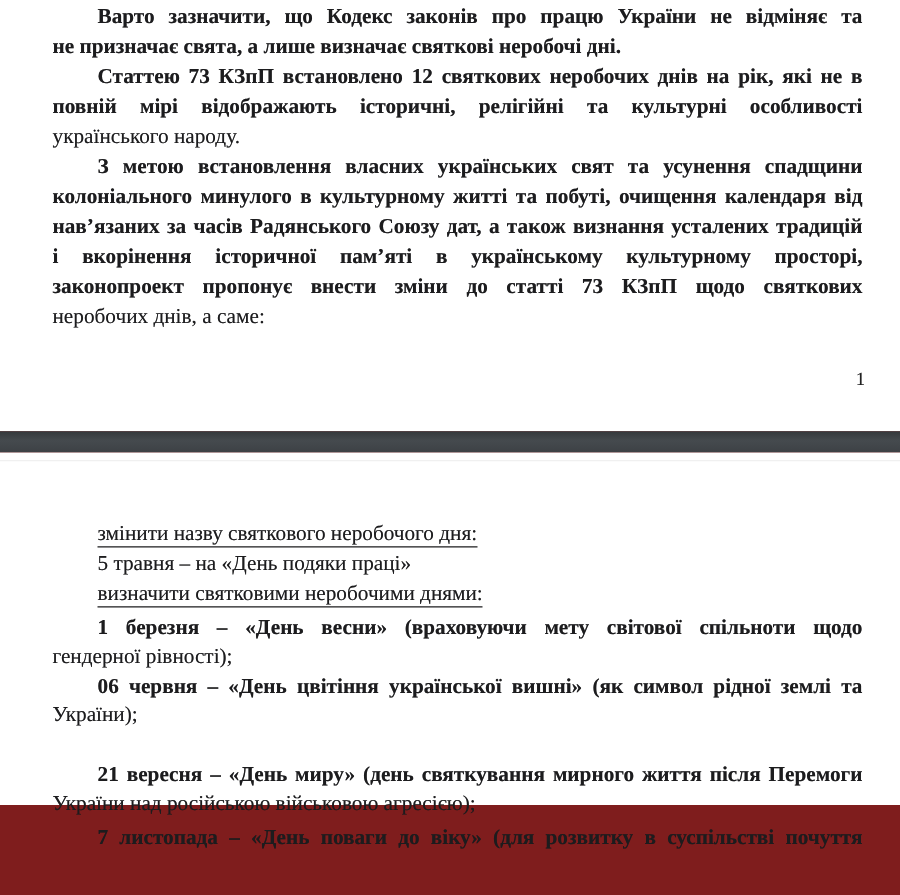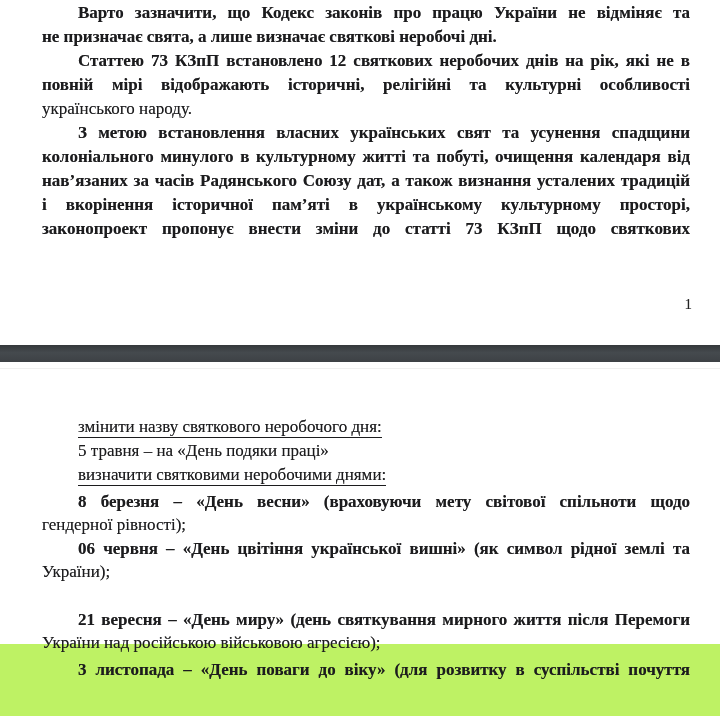--- a/index.html
+++ b/index.html
@@ -2,21 +2,21 @@
 <html><head>
 <meta charset="utf-8">
 <style>
   * { margin:0; padding:0; box-sizing:border-box; }
   html,body { width:720px; height:716px; overflow:hidden; }
   body {
     background:#ffffff;
     font-family:"Liberation Serif","DejaVu Serif",serif;
     color:#1c1c1e;
   }
-  .viewer { position:relative; width:720px; height:716px; background:#bef264; }
+  .viewer { position:relative; width:720px; height:716px; background:#7f1d1d; }
 
   .page { position:absolute; left:0; width:720px; background:#ffffff; }
   .page1 { top:0; height:345px; padding:1px 30px 0 42px; }
   .page2 { top:362px; height:282px; padding:53px 30px 0 42px; }
   .page2::before{
     content:""; position:absolute; left:0; top:6px; width:720px; height:1px;
     background:#f0f0f0;
   }
 
   .divider {
@@ -72,48 +72,49 @@
       <div class="line indent jl">Статтею 73 КЗпП встановлено 12 святкових неробочих днів на рік, які не в</div>
       <div class="line jl">повній мірі відображають історичні, релігійні та культурні особливості</div>
       <div class="line">українського народу.</div>
     </div>
     <div>
       <div class="line indent jl">З метою встановлення власних українських свят та усунення спадщини</div>
       <div class="line jl">колоніального минулого в культурному житті та побуті, очищення календаря від</div>
       <div class="line jl">нав’язаних за часів Радянського Союзу дат, а також визнання усталених традицій</div>
       <div class="line jl">і вкорінення історичної пам’яті в українському культурному просторі,</div>
       <div class="line jl">законопроект пропонує внести зміни до статті 73 КЗпП щодо святкових</div>
+      <div class="line">неробочих днів, а саме:</div>
     </div>
     <div class="pagenum">1</div>
   </section>
 
   <div class="divider"></div>
 
   <section class="page page2">
     <div class="heading">
       <span class="u">змінити назву святкового неробочого дня:</span>
     </div>
     <div class="line indent single">5 травня – на «День подяки праці»</div>
 
     <div class="heading h2">
       <span class="u">визначити святковими неробочими днями:</span>
     </div>
 
     <div class="items">
       <div class="item">
-        <div class="line indent jl">8 березня – «День весни» (враховуючи мету світової спільноти щодо</div>
+        <div class="line indent jl">1 березня – «День весни» (враховуючи мету світової спільноти щодо</div>
         <div class="line">гендерної рівності);</div>
       </div>
       <div class="item">
         <div class="line indent jl">06 червня – «День цвітіння української вишні» (як символ рідної землі та</div>
         <div class="line">України);</div>
       </div>
       <div class="item">
         <div class="line indent jl">21 вересня – «День миру» (день святкування мирного життя після Перемоги</div>
         <div class="line">України над російською військовою агресією);</div>
       </div>
       <div class="item">
-        <div class="line indent jl">3 листопада – «День поваги до віку» (для розвитку в суспільстві почуття</div>
+        <div class="line indent jl">7 листопада – «День поваги до віку» (для розвитку в суспільстві почуття</div>
       </div>
     </div>
   </section>
 
 </div>
 
 </body></html>

